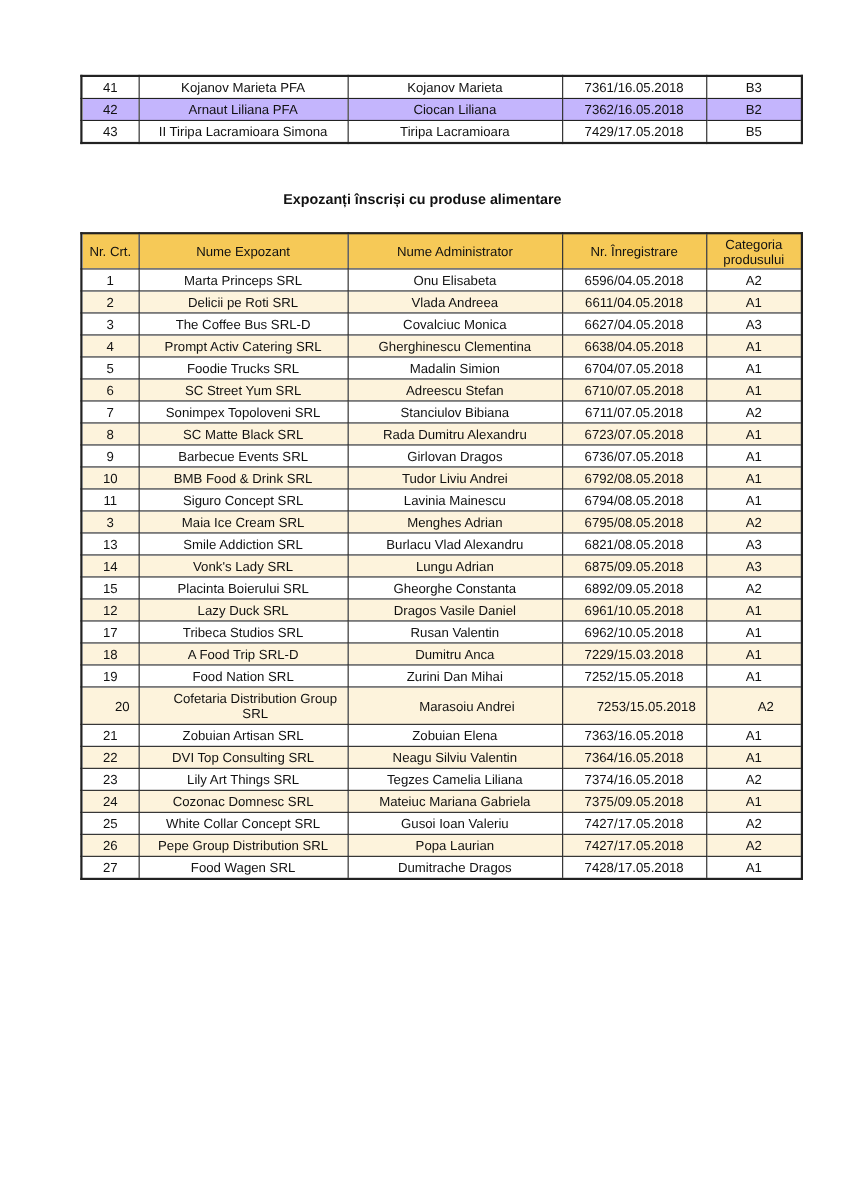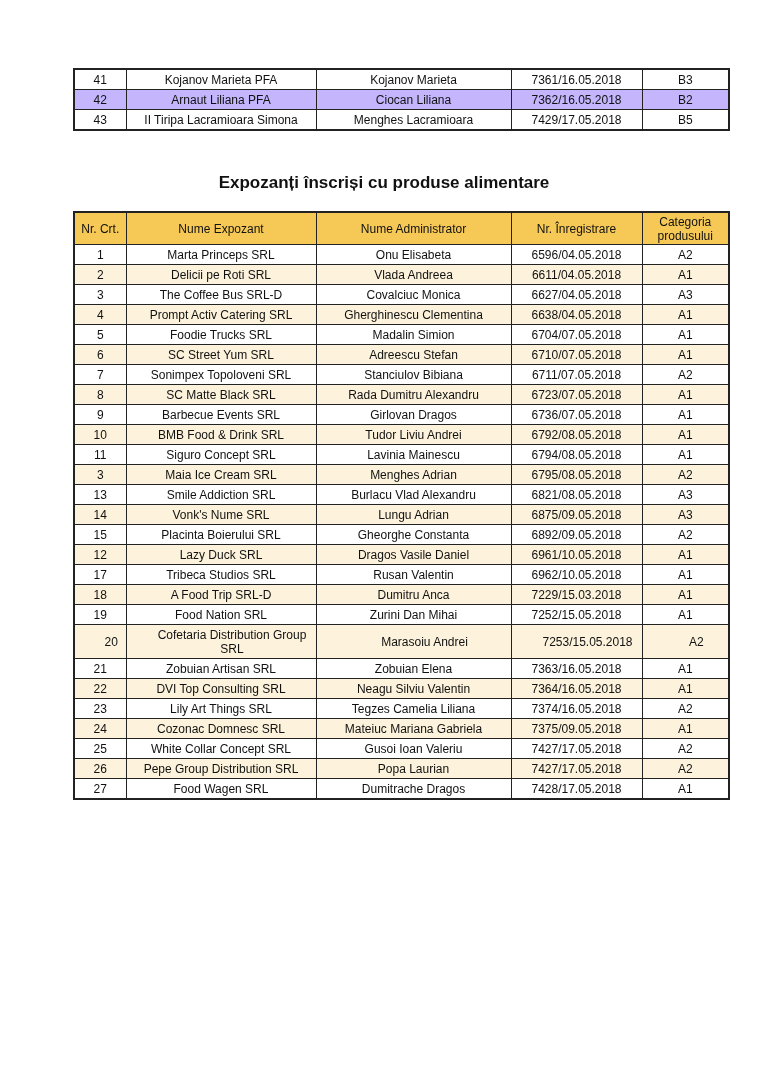--- a/index.html
+++ b/index.html
@@ -3,21 +3,21 @@
 <meta charset="utf-8">
 <style>
   html, body { margin:0; padding:0; background:#ffffff; }
   body { width:768px; height:1086px; position:relative; font-family:"Liberation Sans", sans-serif; color:#111; overflow:hidden; }
   table { border-collapse:collapse; position:absolute; left:73px; width:655px; table-layout:fixed; font-size:12px; }
   td, th { border:1px solid #222; text-align:center; vertical-align:middle; padding:0 2px; overflow:hidden; white-space:nowrap; }
   table.main td.name { white-space:normal; line-height:14px; }
   #top-table { top:68px; border:2px solid #222; }
   #top-table td { height:19px; }
   #top-table tr.green td { background:#c4b5fd; }
-  #title { position:absolute; top:173px; left:0; width:768px; text-align:center; font-size:17px; font-weight:bold; }
+  #title { position:absolute; top:173px; left:0; width:768px; text-align:center; font-size:13px; font-weight:bold; }
   #main-table { top:211px; border:2px solid #222; }
   #main-table th { background:#f6c957; font-weight:normal; height:31px; font-size:12px; line-height:14px; white-space:normal; }
   #main-table td { height:19px; }
   #main-table tr.alt td { background:#fdf3dc; }
   #main-table tr.tall td { height:33px;padding-left:24px; }
   col.c1 { width:52px; } col.c2 { width:190px; } col.c3 { width:195px; } col.c4 { width:131px; } col.c5 { width:87px; }
 </style>
 </head>
 <body>
 
@@ -40,21 +40,21 @@
       <tr class="green">
         <td>42</td>
         <td class="name">Arnaut Liliana PFA</td>
         <td>Ciocan Liliana</td>
         <td>7362/16.05.2018</td>
         <td>B2</td>
       </tr>
       <tr>
         <td>43</td>
         <td class="name">II Tiripa Lacramioara Simona</td>
-        <td>Menghes Lacramioara</td>
+        <td>Tiripa Lacramioara</td>
         <td>7429/17.05.2018</td>
         <td>B5</td>
       </tr>
     </tbody>
 </table>
 
 <div id="title">Expozanți înscriși cu produse alimentare</div>
 
 <table id="main-table" class="main">
   <colgroup>
@@ -160,21 +160,21 @@
       </tr>
       <tr>
         <td>13</td>
         <td class="name">Smile Addiction SRL</td>
         <td>Burlacu Vlad Alexandru</td>
         <td>6821/08.05.2018</td>
         <td>A3</td>
       </tr>
       <tr class="alt">
         <td>14</td>
-        <td class="name">Vonk's Nume SRL</td>
+        <td class="name">Vonk's Lady SRL</td>
         <td>Lungu Adrian</td>
         <td>6875/09.05.2018</td>
         <td>A3</td>
       </tr>
       <tr>
         <td>15</td>
         <td class="name">Placinta Boierului SRL</td>
         <td>Gheorghe Constanta</td>
         <td>6892/09.05.2018</td>
         <td>A2</td>

